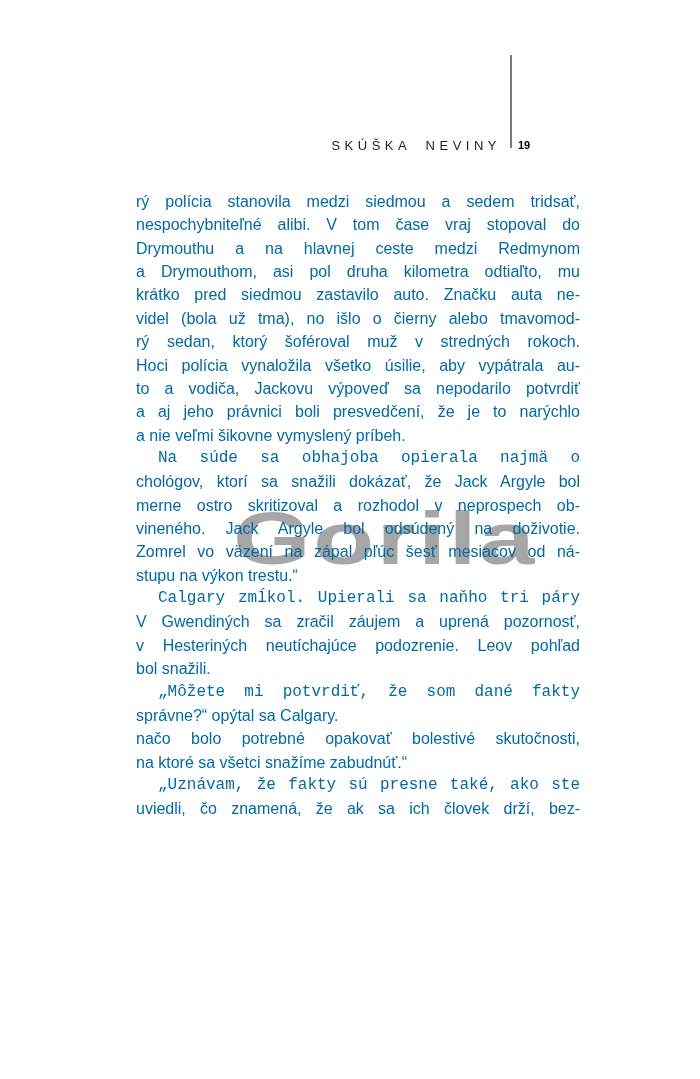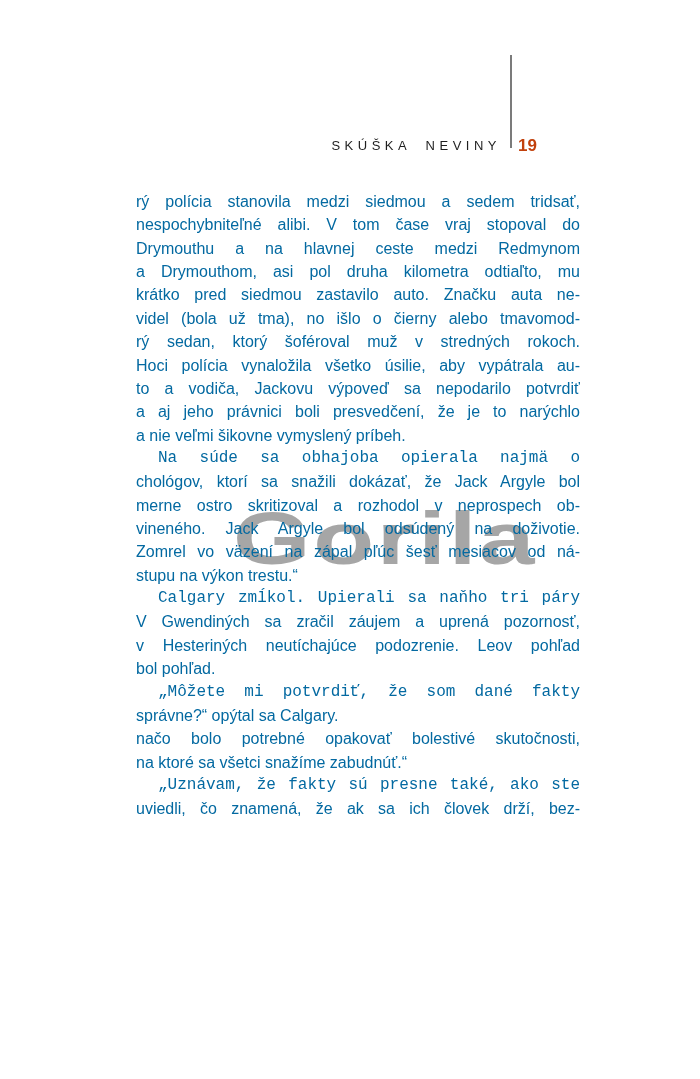--- a/index.html
+++ b/index.html
@@ -33,24 +33,24 @@
     left: 510px;
     top: 55px;
     width: 2px;
     height: 93px;
     background: #7b7b7b;
   }
   .rh-num {
     position: absolute;
     left: 518px;
     top: 137px;
-    font-size: 17px;
+    font-size: 11px;
     line-height: 17px;
     font-weight: bold;
-    color: #c2410c;
+    color: #000000;
   }
   
   .watermark {
     position: absolute;
     left: 233px;
     top: 501px;
     z-index: 0;
     font-size: 75px;
     line-height: 1;
     font-weight: bold;
@@ -113,21 +113,21 @@
         <div class="line">chológov, ktorí sa snažili dokázať, že Jack Argyle bol</div>
         <div class="line">merne ostro skritizoval a rozhodol v neprospech ob-</div>
         <div class="line">vineného. Jack Argyle bol odsúdený na doživotie.</div>
         <div class="line">Zomrel vo väzení na zápal pľúc šesť mesiacov od ná-</div>
         <div class="line endline">stupu na výkon trestu.“</div>
       </div>
       <div class="para">
         <div class="line indent">Calgary zmĺkol. Upierali sa naňho tri páry očí.</div>
         <div class="line">V Gwendiných sa zračil záujem a uprená pozornosť,</div>
         <div class="line">v Hesteriných neutíchajúce podozrenie. Leov pohľad</div>
-        <div class="line endline">bol pohľad.</div>
+        <div class="line endline">bol snažili.</div>
       </div>
       <div class="para">
         <div class="line indent">„Môžete mi potvrdiť, že som dané fakty uviedol</div>
         <div class="line endline">správne?“ opýtal sa Calgary.</div>
       </div>
       <div class="para">
         <div class="line">načo bolo potrebné opakovať bolestivé skutočnosti,</div>
         <div class="line endline">na ktoré sa všetci snažíme zabudnúť.“</div>
       </div>
       <div class="para">

